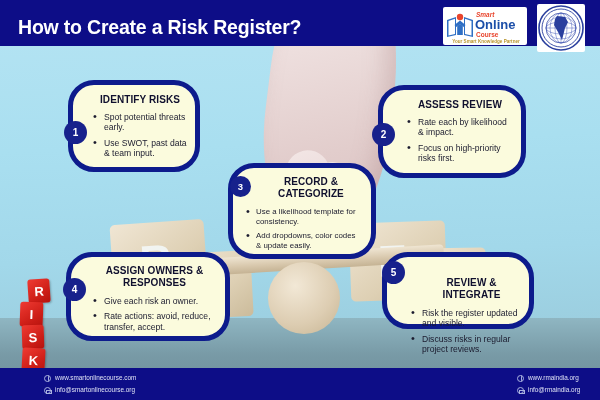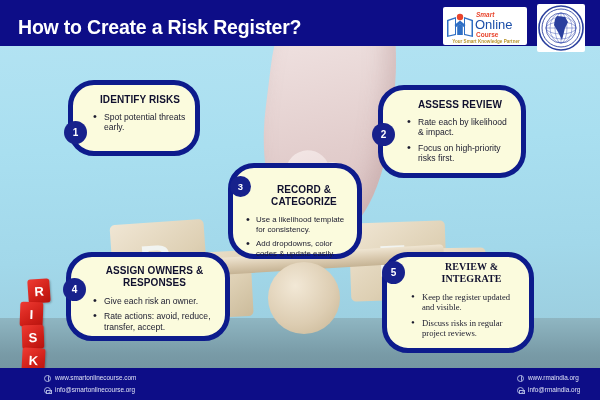--- a/index.html
+++ b/index.html
@@ -78,21 +78,21 @@
   }
   .soc-mark {
     position: absolute; left: 3px; top: 4px; width: 28px; height: 28px;
   }
   .soc-txt-1 {
     position: absolute; left: 33px; top: 4px; color: #e8442c;
     font-size: 6.5px; font-weight: 700; font-style: italic;
   }
   .soc-txt-2 {
     position: absolute; left: 32px; top: 11px; color: #1b4ea8;
-    font-size: 13px; font-weight: 400; line-height: 13px;
+    font-size: 13px; font-weight: 700; line-height: 13px;
   }
   .soc-txt-3 {
     position: absolute; left: 33px; top: 24px; color: #e8442c;
     font-size: 6.5px; font-weight: 700;
   }
   .soc-tag {
     position: absolute; left: 4px; bottom: 1px; width: 78px;
     color: #b9962f; font-size: 4.6px; font-weight: 700; text-align: center;
   }
   .logo-seal {
@@ -134,45 +134,45 @@
     color: #1b1b2e; font-size: 11px; line-height: 1;
   }
   .badge {
     position: absolute; border-radius: 50%;
     background: #17218c; color: #ffffff;
     display: flex; align-items: center; justify-content: center;
     font-weight: 700; z-index: 27;
   }
 
   
-  #card1 { left: 68px; top: 80px; width: 132px; height: 76px; padding: 9px 8px 0 20px; }
+  #card1 { left: 68px; top: 80px; width: 132px; height: 92px; padding: 9px 8px 0 20px; }
   #card1 .card-title { font-size: 10px; margin-bottom: 7px; }
   #card1 li { font-size: 8.6px; line-height: 10.4px; }
   #badge1 { left: 64px; top: 121px; width: 23px; height: 23px; font-size: 10px; }
 
   
   #card2 { left: 378px; top: 85px; width: 148px; height: 93px; padding: 9px 8px 0 24px; }
   #card2 .card-title { font-size: 10px; margin-bottom: 7px; }
   #card2 li { font-size: 8.6px; line-height: 10.4px; }
   #badge2 { left: 372px; top: 123px; width: 23px; height: 23px; font-size: 10px; }
 
   
-  #card3 { left: 228px; top: 163px; width: 134px; height: 96px; padding: 16px 9px 0 13px; }
+  #card3 { left: 228px; top: 163px; width: 148px; height: 96px; padding: 8px 9px 0 13px; }
   #card3 .card-title { font-size: 10px; line-height: 12px; margin-bottom: 7px; padding-left: 14px; }
   #card3 li { font-size: 7.9px; line-height: 9.6px; padding-left: 10px; }
   #badge3 { left: 230px; top: 176px; width: 21px; height: 21px; font-size: 9.5px; }
 
   
   #card4 { left: 66px; top: 252px; width: 164px; height: 89px; padding: 8px 9px 0 22px; }
   #card4 .card-title { font-size: 10px; line-height: 12px; margin-bottom: 7px; }
   #card4 li { font-size: 8.6px; line-height: 10.4px; }
   #badge4 { left: 63px; top: 278px; width: 23px; height: 23px; font-size: 10px; }
 
   
-  #card5 { left: 382px; top: 252px; width: 152px; height: 101px; padding: 4px 9px 0 24px; font-family: Liberation Serif, serif; }
+  #card5 { left: 382px; top: 252px; width: 152px; height: 77px; padding: 20px 9px 0 24px; }
   #card5 .card-title { font-size: 10px; line-height: 12px; margin-bottom: 7px; padding-left: 12px; }
   #card5 li { font-size: 8.6px; line-height: 10.4px; }
   #badge5 { left: 382px; top: 261px; width: 23px; height: 23px; font-size: 10px; }
 
   
   .footer {
     position: absolute; left: 0; bottom: 0; width: 600px; height: 32px;
     background: #0d0d87; z-index: 30;
   }
   .foot-col { position: absolute; top: 5px; }
@@ -261,20 +261,21 @@
 
 <div class="dice d1">R</div>
 <div class="dice d2">I</div>
 <div class="dice d3">S</div>
 <div class="dice d4">K</div>
 
 <div class="card" id="card1">
   <div class="card-title">IDENTIFY RISKS</div>
   <ul>
     <li>Spot potential threats early.</li>
+    <li>Use SWOT, past data &amp; team input.</li>
   </ul>
 </div>
 <div class="badge" id="badge1">1</div>
 
 <div class="card" id="card2">
   <div class="card-title">ASSESS REVIEW</div>
   <ul>
     <li>Rate each by likelihood &amp; impact.</li>
     <li>Focus on high-priority risks first.</li>
   </ul>
@@ -295,21 +296,21 @@
   <ul>
     <li>Give each risk an owner.</li>
     <li>Rate actions: avoid, reduce, transfer, accept.</li>
   </ul>
 </div>
 <div class="badge" id="badge4">4</div>
 
 <div class="card" id="card5">
   <div class="card-title">REVIEW &amp; INTEGRATE</div>
   <ul>
-    <li>Keep the register updated and visible.</li>
+    <li>Risk the register updated and visible.</li>
     <li>Discuss risks in regular project reviews.</li>
   </ul>
 </div>
 <div class="badge" id="badge5">5</div>
 
 <div class="footer">
   <div class="foot-col foot-left">
     <div class="foot-row">
       <span class="foot-ic web"></span>
       <span>www.smartonlinecourse.com</span>

